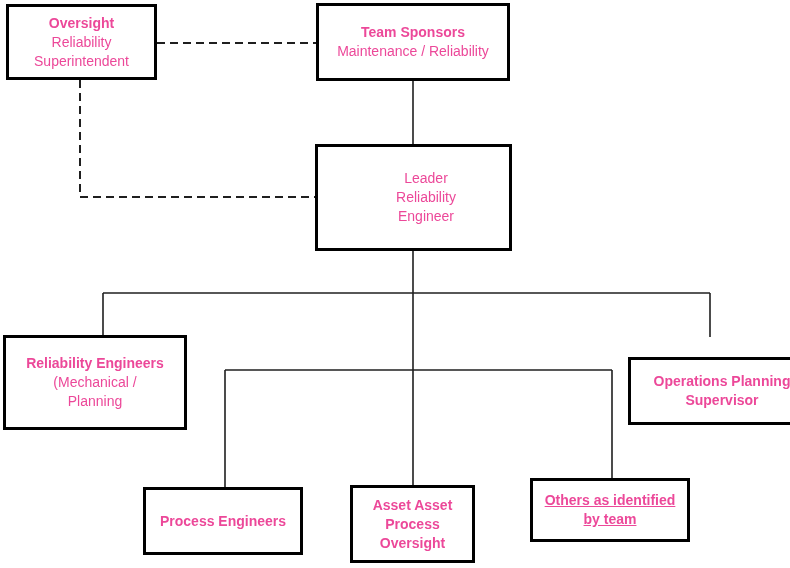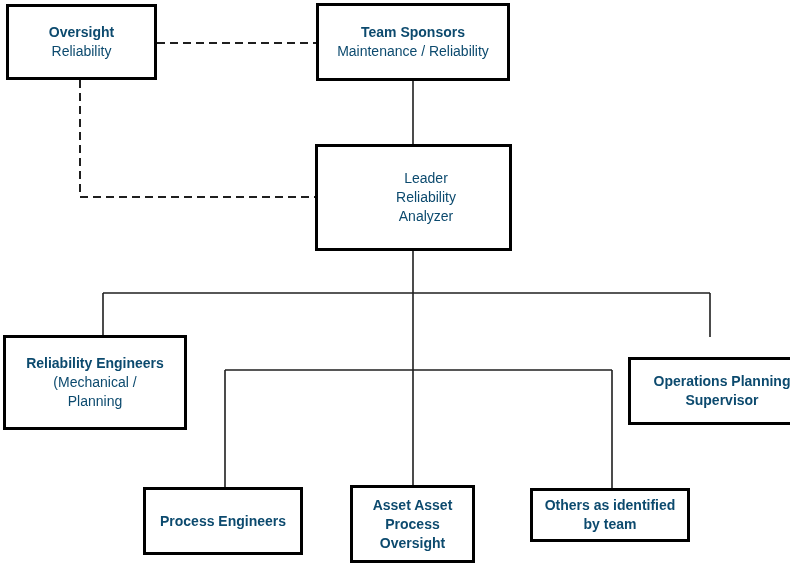--- a/index.html
+++ b/index.html
@@ -6,21 +6,21 @@
     margin: 0;
     padding: 0;
     background: #ffffff;
   }
   .stage {
     position: relative;
     width: 790px;
     height: 568px;
     background: #ffffff;
     font-family: "Liberation Sans", sans-serif;
-    color: #0c4a6e;
+    color: #ec4899;
     overflow: hidden;
   }
   .connectors {
     position: absolute;
     left: 0;
     top: 0;
     width: 790px;
     height: 568px;
   }
   .node {
@@ -39,21 +39,21 @@
   .node span { display: block; white-space: nowrap; }
   .b { font-weight: bold; }
 
   #n-oversight              { left: 6px;   top: 4px;   width: 151px; height: 76px; }
   #n-team-sponsors          { left: 316px; top: 3px;   width: 194px; height: 78px; }
   #n-leader                 { left: 315px; top: 144px; width: 197px; height: 107px; padding-left: 25px; }
   #n-reliability-engineers  { left: 3px;   top: 335px; width: 184px; height: 95px; }
   #n-operations-planning    { left: 628px; top: 357px; width: 188px; height: 68px; }
   #n-process-engineers      { left: 143px; top: 487px; width: 160px; height: 68px; }
   #n-asset-team             { left: 350px; top: 485px; width: 125px; height: 78px; }
-  #n-others                 { left: 530px; top: 488px; width: 160px; height: 54px; }
+  #n-others                 { left: 530px; top: 478px; width: 160px; height: 64px; text-decoration: underline; }
 </style>
 </head>
 <body>
 
 <div class="stage">
 
   <svg class="connectors" viewBox="0 0 790 568" xmlns="http://www.w3.org/2000/svg">
 
     <line x1="157" y1="43" x2="316" y2="43" stroke="#1f1f1f" stroke-width="2" stroke-dasharray="8 5"></line>
 
@@ -68,31 +68,32 @@
     <line x1="710" y1="293" x2="710" y2="337" stroke="#1f1f1f" stroke-width="1.6"></line>
 
     <line x1="225" y1="370" x2="612" y2="370" stroke="#1f1f1f" stroke-width="1.6"></line>
     <line x1="225" y1="370" x2="225" y2="487" stroke="#1f1f1f" stroke-width="1.6"></line>
     <line x1="612" y1="370" x2="612" y2="488" stroke="#1f1f1f" stroke-width="1.6"></line>
   </svg>
 
   <div class="node" id="n-oversight">
     <span class="b">Oversight</span>
     <span>Reliability</span>
+    <span>Superintendent</span>
   </div>
 
   <div class="node" id="n-team-sponsors">
     <span class="b">Team Sponsors</span>
     <span>Maintenance / Reliability</span>
   </div>
 
   <div class="node" id="n-leader">
     <span>Leader</span>
     <span>Reliability</span>
-    <span>Analyzer</span>
+    <span>Engineer</span>
   </div>
 
   <div class="node" id="n-reliability-engineers">
     <span class="b">Reliability Engineers</span>
     <span>(Mechanical /</span>
     <span>Planning</span>
   </div>
 
   <div class="node" id="n-operations-planning">
     <span class="b">Operations Planning</span>

